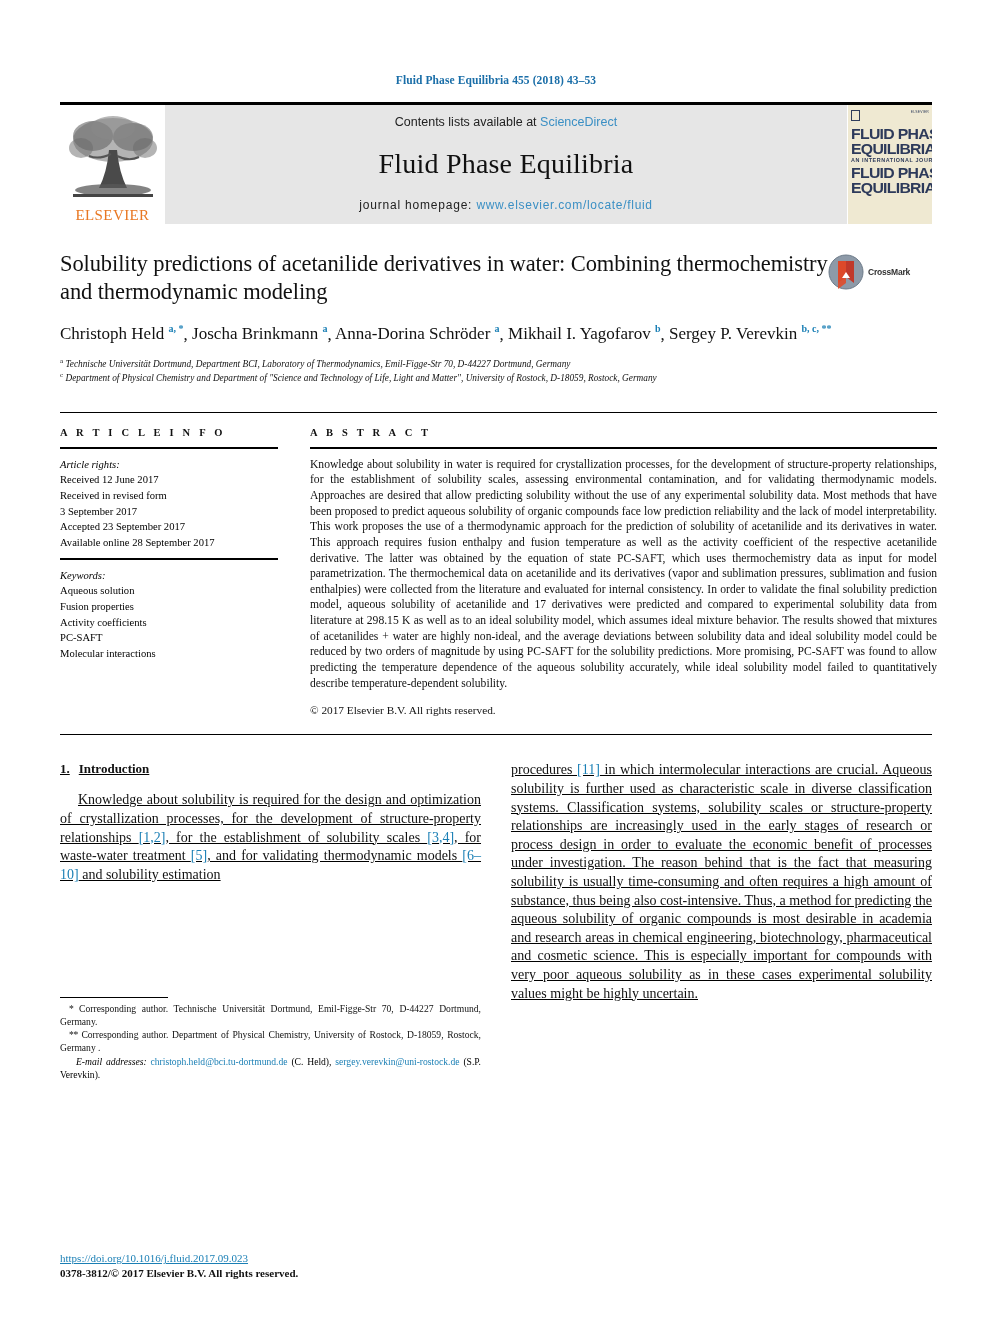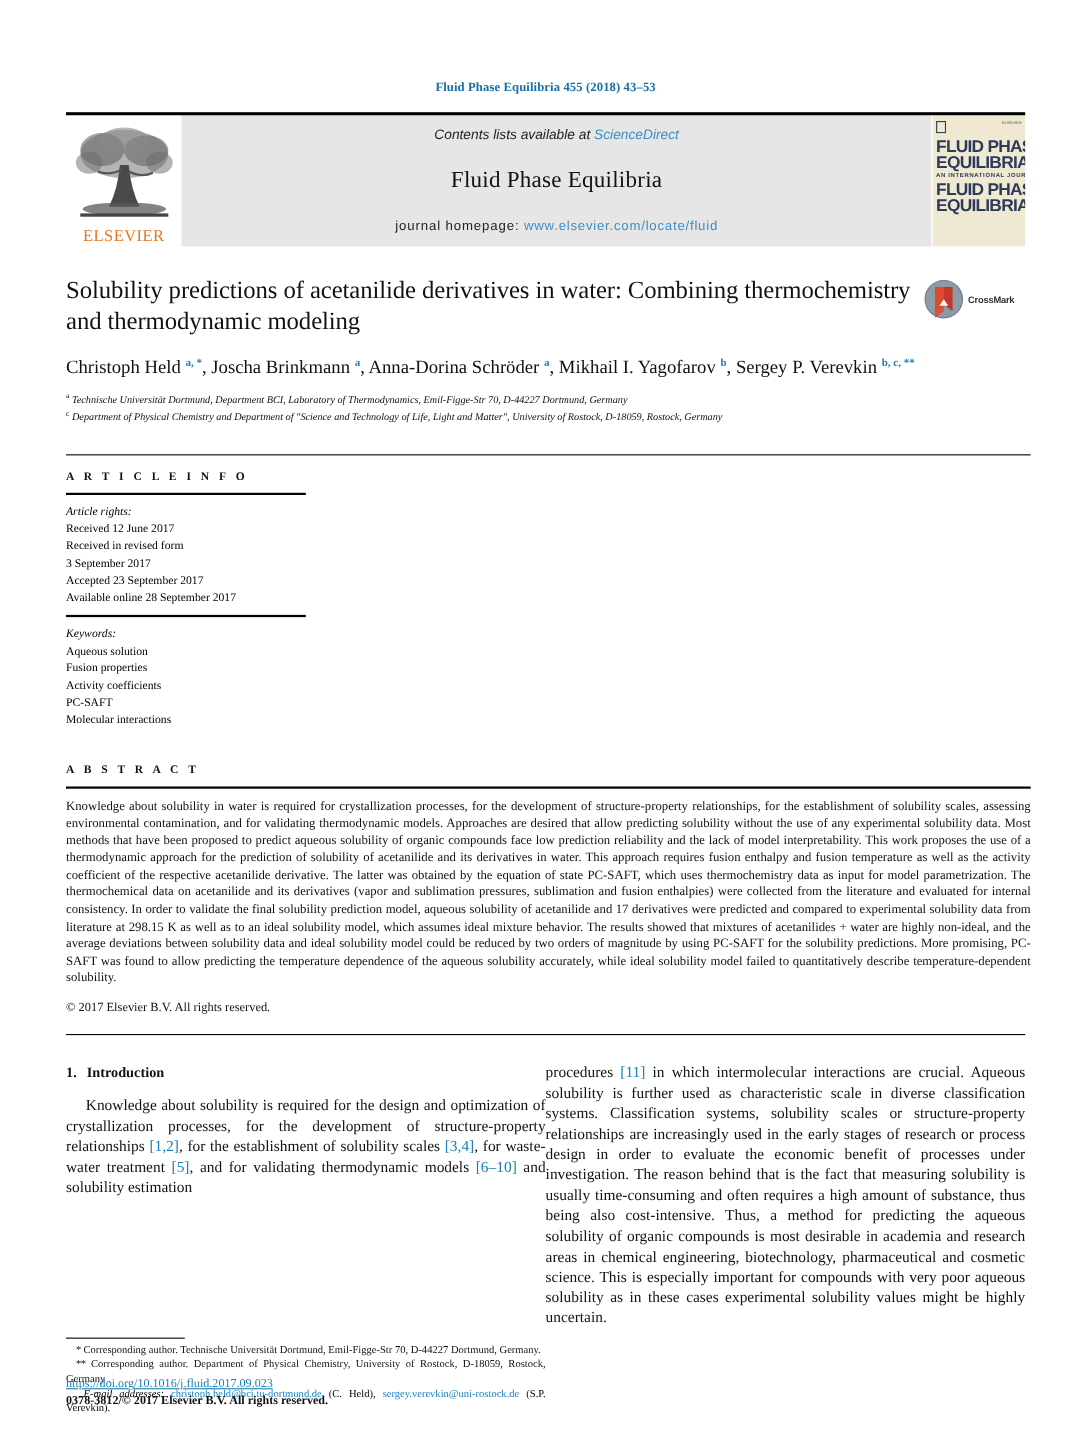--- a/index.html
+++ b/index.html
@@ -60,28 +60,27 @@
     flex-direction: column;
     align-items: center;
     justify-content: space-between;
     padding: 10px 0 12px 0;
     position: relative;
   }
   .banner .contents-line {
     font-family: "Liberation Sans", sans-serif;
     font-size: 12.5px;
     color: #222;
-    font-style: italic;
   }
   .banner .contents-line .sd {
     color: #3a8fc4;
   }
   .banner .journal-title {
     font-family: "Liberation Serif", serif;
-    font-size: 21px;
+    font-size: 28px;
     color: #111;
     letter-spacing: 0.2px;
   }
   .banner .homepage {
     font-family: "Liberation Sans", sans-serif;
     font-size: 12px;
     color: #222;
     letter-spacing: 0.8px;
   }
   .banner .homepage .url { color: #3a8fc4; letter-spacing: 0.7px; }
@@ -124,21 +123,21 @@
     font-family: "Liberation Serif", serif;
     font-size: 22.5px;
     line-height: 1.26;
     font-weight: normal;
     margin: 0 95px 0 0;
     color: #111;
     letter-spacing: -0.1px;
   }
   .crossmark {
     position: absolute;
-    right: 0; top: 2px;
+    right: 12px; top: 2px;
     width: 92px; height: 40px;
     display: flex; align-items: center; gap: 4px;
   }
   .crossmark-word {
     font-family: "Liberation Sans", sans-serif;
     font-size: 8.5px;
     font-weight: bold;
     color: #333;
     letter-spacing: -0.2px;
   }
@@ -160,21 +159,20 @@
   }
   .affils sup { font-style: normal; font-size: 7px; vertical-align: super; }
 
   
   .infoabs {
     margin: 26px 55px 0 60px;
     border-top: 1px solid #000;
     padding-top: 14px;
     display: flex;
     gap: 32px;
-    flex-direction: column;
   }
   .col-info { width: 218px; flex: 0 0 218px; }
   .col-abs { flex: 1 1 auto; }
   .sec-label {
     font-family: "Liberation Serif", serif;
     font-weight: bold;
     font-size: 10.5px;
     letter-spacing: 3.2px;
     color: #111;
     margin-bottom: 9px;
@@ -200,20 +198,22 @@
     font-size: 11.3px;
     margin-top: 13px;
     color: #111;
   }
   .infoabs-bottom { margin: 18px 60px 0 60px; border-top: 1px solid #000; }
 
   
   .bodycols {
     margin: 26px 60px 0 60px;
     display: flex;
+    gap: 30px;
+    text-decoration: underline;
   }
   .bcol { flex: 1 1 0; position: relative; }
   h2.sec-title {
     font-family: "Liberation Serif", serif;
     font-size: 13px;
     font-weight: bold;
     margin: 0 0 14px 0;
     color: #111;
   }
   h2.sec-title .num { margin-right: 9px; }

